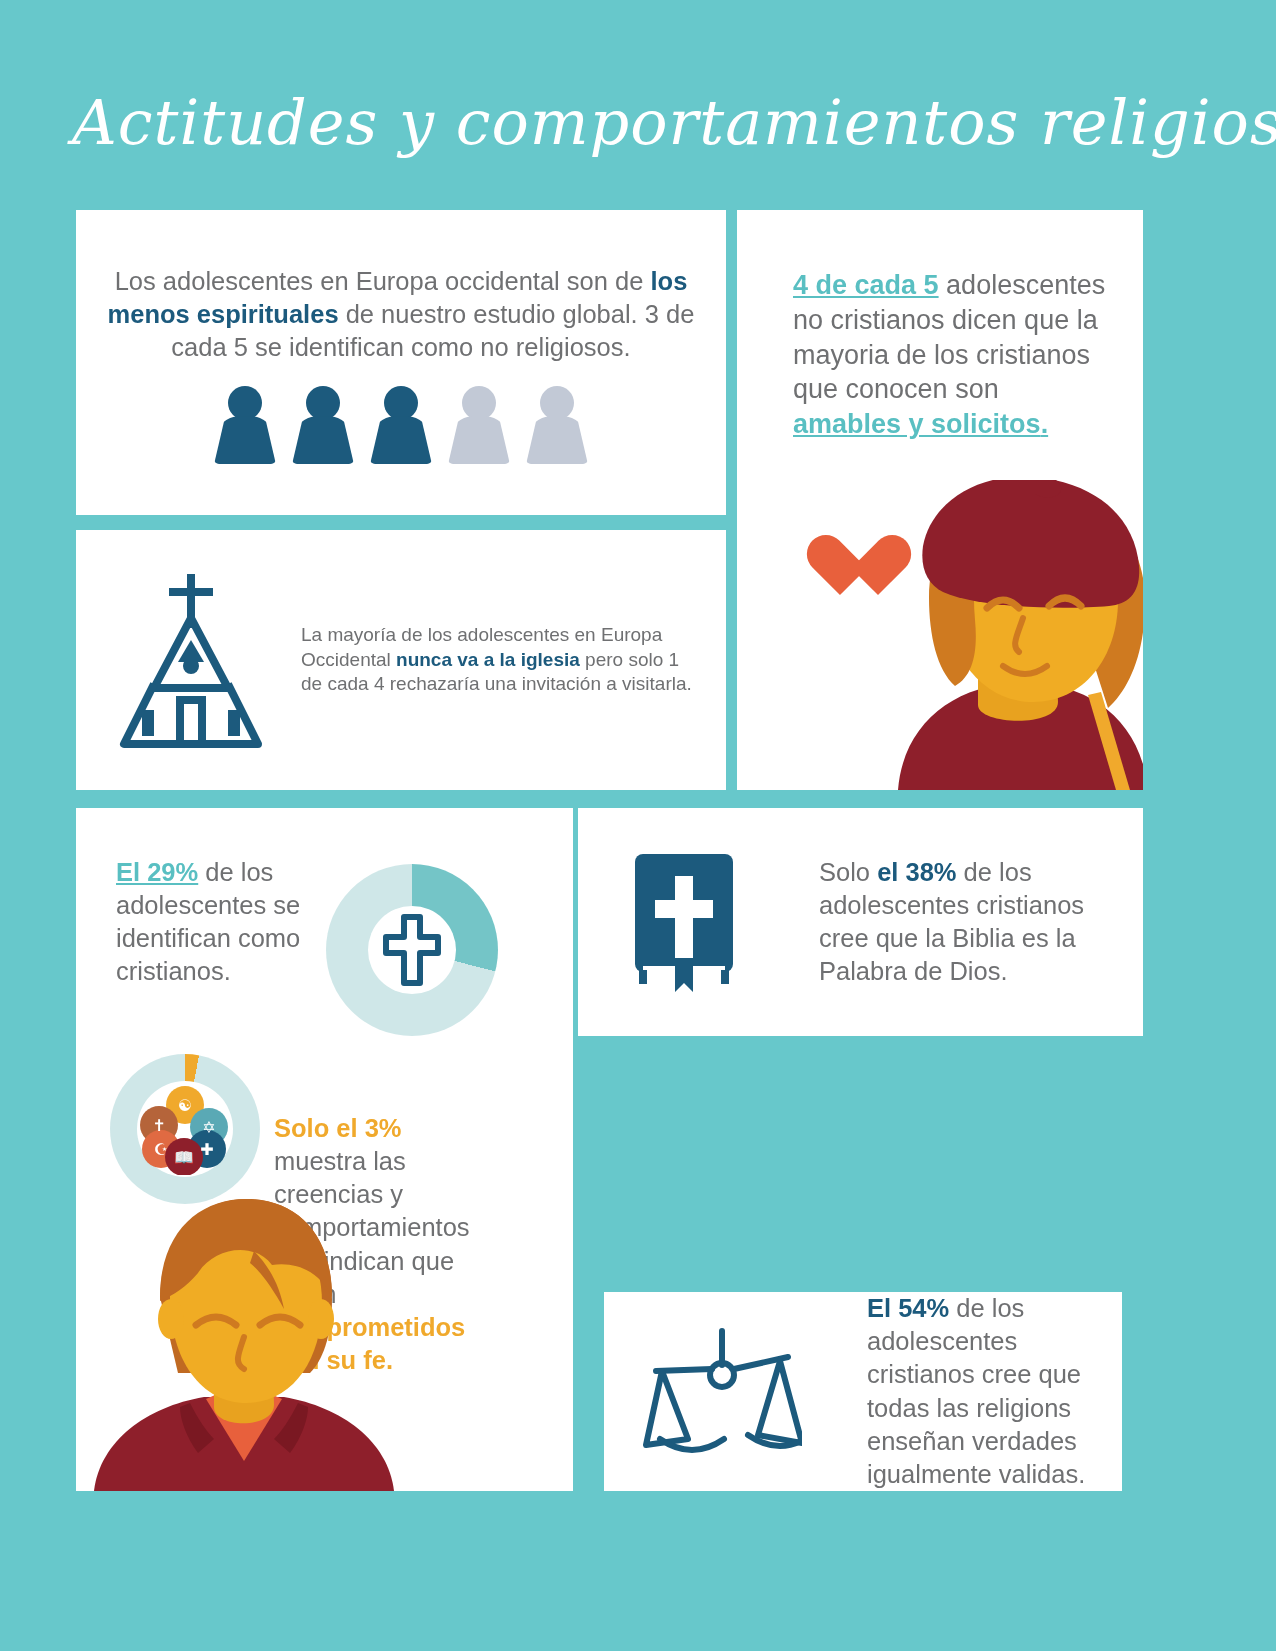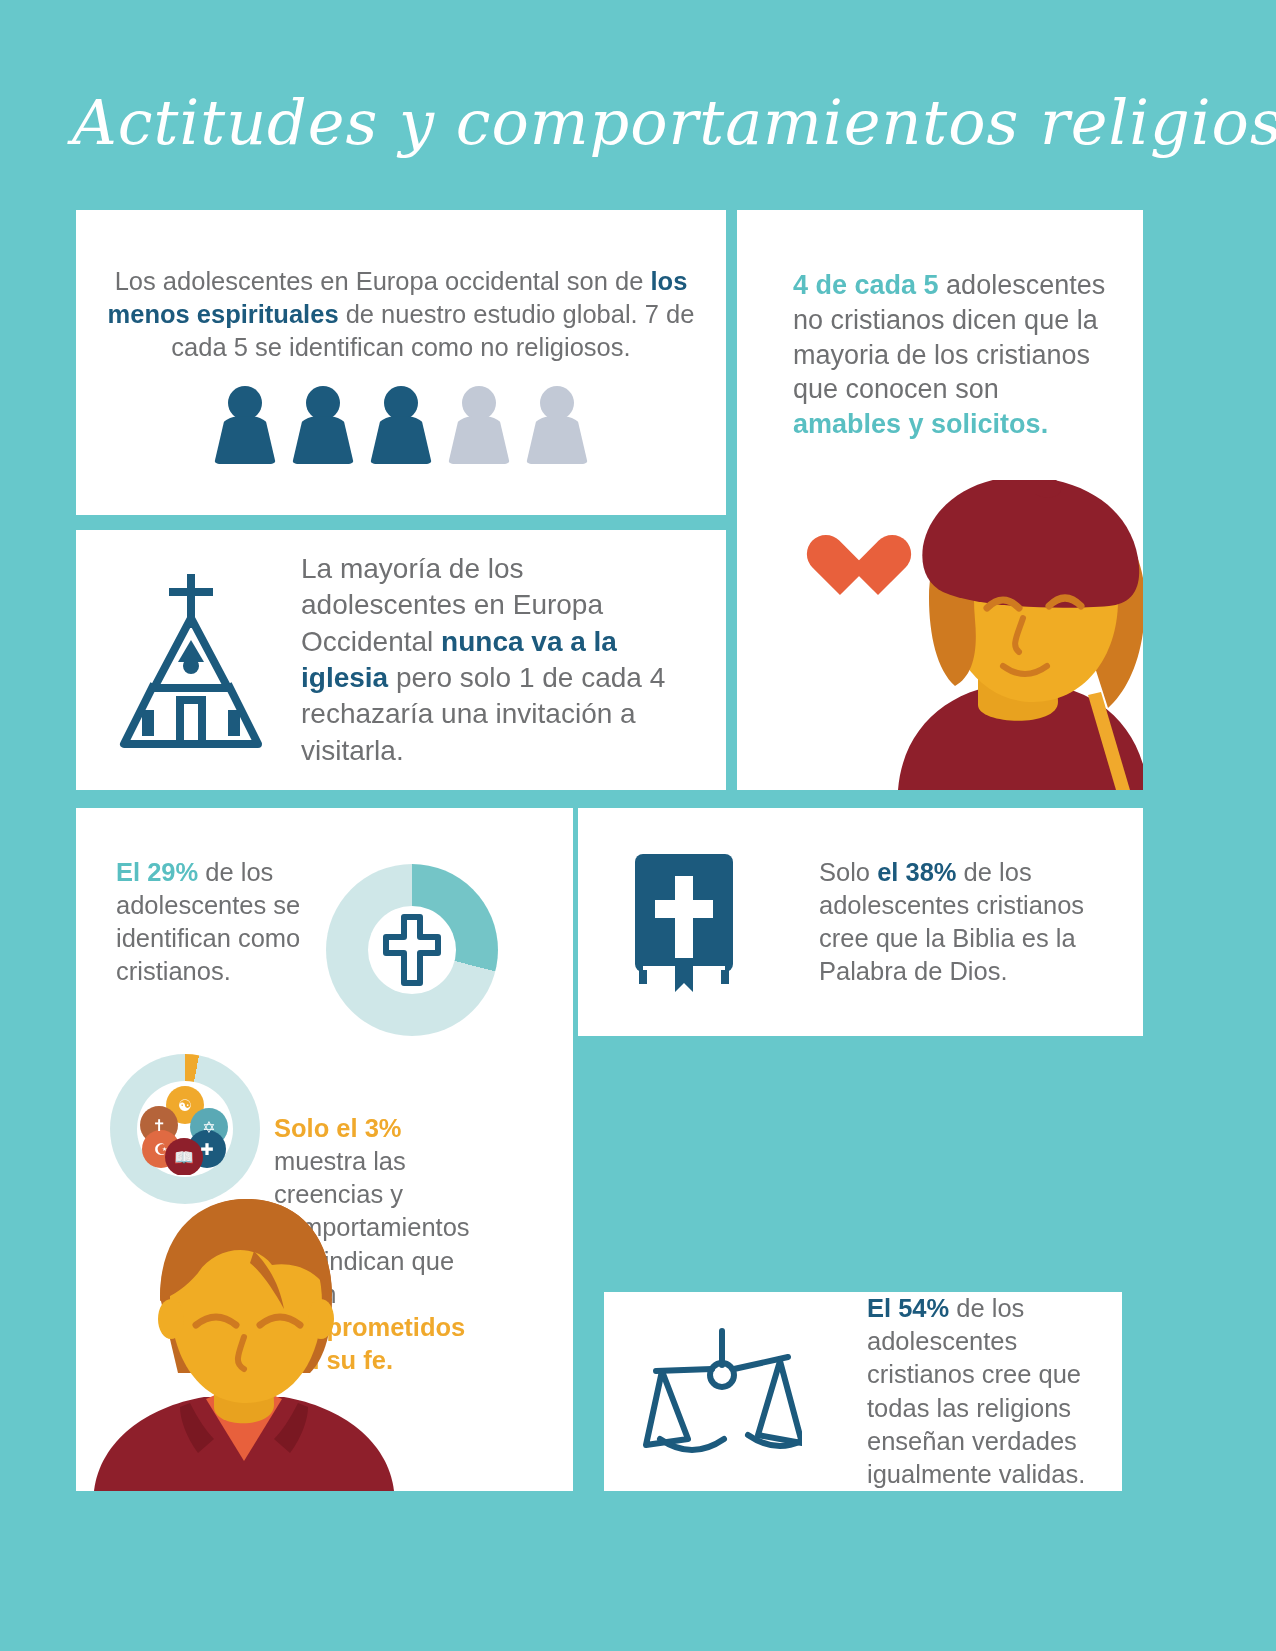--- a/index.html
+++ b/index.html
@@ -27,21 +27,21 @@
   }
 
   
   .card {
     position: absolute;
     background: #ffffff;
   }
 
   .txt { color: #6f7072; font-size: 25.5px; line-height: 1.30; }
   .b-navy  { color: #1c5a7d; font-weight: bold; }
-  .b-teal  { color: #59bfc2; font-weight: bold; }
+  .b-teal  { color: #59bfc2; font-weight: bold; text-decoration: underline; }
   .b-amber { color: #f0a92c; font-weight: bold; }
 
   
   #card-intro { left: 76px; top: 210px; width: 650px; height: 305px; }
   #card-intro .body { padding: 55px 20px 0 20px; text-align: center; }
   #intro-people { display: flex; justify-content: center; gap: 16px; margin-top: 22px; }
 
   .person-icon { width: 62px; height: 78px; position: relative; }
   .person-icon .head {
     position: absolute; left: 50%; top: 0; transform: translateX(-50%);
@@ -72,21 +72,21 @@
   #heart::before { left: 37px; transform: rotate(-45deg); transform-origin: 0 100%; }
   #heart::after  { left: 37px; transform: rotate(45deg);  transform-origin: 100% 100%; }
 
   
   #woman { position: absolute; right: -10px; bottom: 0; width: 270px; height: 310px; }
 
   
   #card-church { left: 76px; top: 530px; width: 650px; height: 260px; }
   #card-church .row { display: flex; align-items: center; height: 100%; padding: 0 30px 0 40px; gap: 30px; }
   #card-church .icon-wrap { flex: 0 0 155px; }
-  #card-church .txt { font-size: 28px; }
+  #card-church .txt { font-size: 19px; }
 
   
   #card-left-big { left: 76px; top: 808px; width: 497px; height: 683px; overflow: hidden; }
   #row29 { display: flex; align-items: flex-start; padding: 48px 18px 0 40px; }
   #row29 .txt { font-size: 25.5px; width: 210px; }
   .donut { position: relative; border-radius: 50%; }
   .donut .hole {
     position: absolute; border-radius: 50%; background: #ffffff;
     display: flex; align-items: center; justify-content: center;
   }
@@ -113,21 +113,21 @@
 </head>
 <body>
 
 <div class="page">
 
   <div class="title">Actitudes y comportamientos religiosos</div>
 
   <div class="card" id="card-intro">
     <div class="body">
       <div class="txt">
-        <span>Los adolescentes en Europa occidental son de </span><span class="b-navy">los menos espirituales</span><span> de nuestro estudio global. 7 de cada 5 se identifican como no religiosos.</span>
+        <span>Los adolescentes en Europa occidental son de </span><span class="b-navy">los menos espirituales</span><span> de nuestro estudio global. 3 de cada 5 se identifican como no religiosos.</span>
       </div>
       <div id="intro-people">
         <div class="person-icon p-dark">
             <div class="head"></div>
             <div class="body-sh"></div>
           </div>
         <div class="person-icon p-dark">
             <div class="head"></div>
             <div class="body-sh"></div>
           </div>

